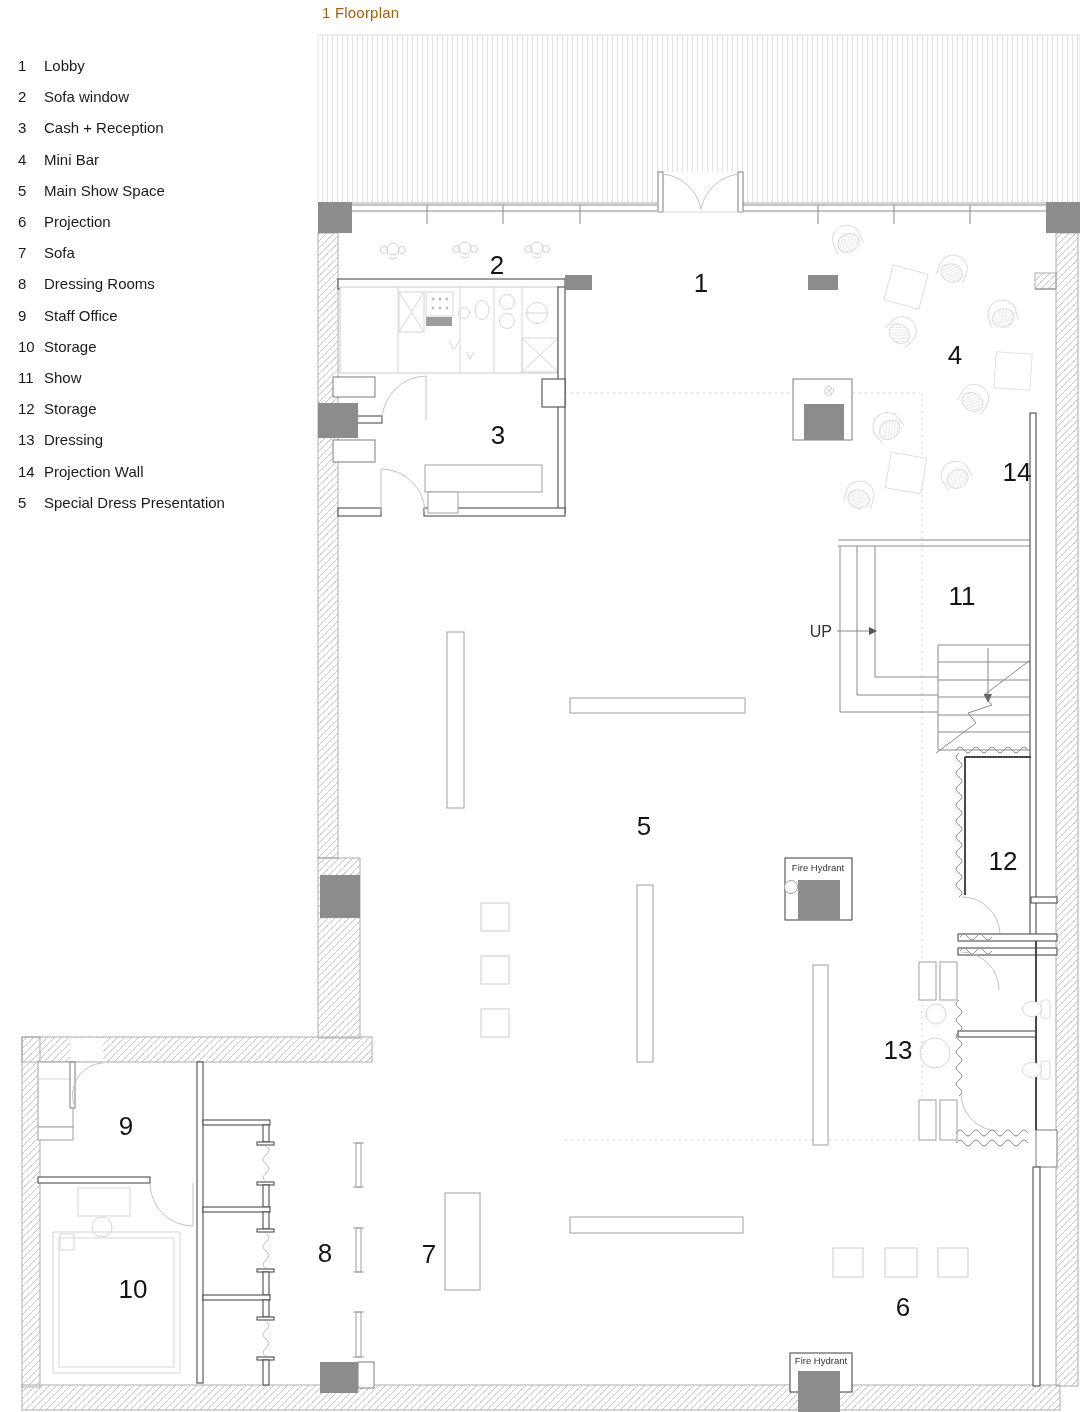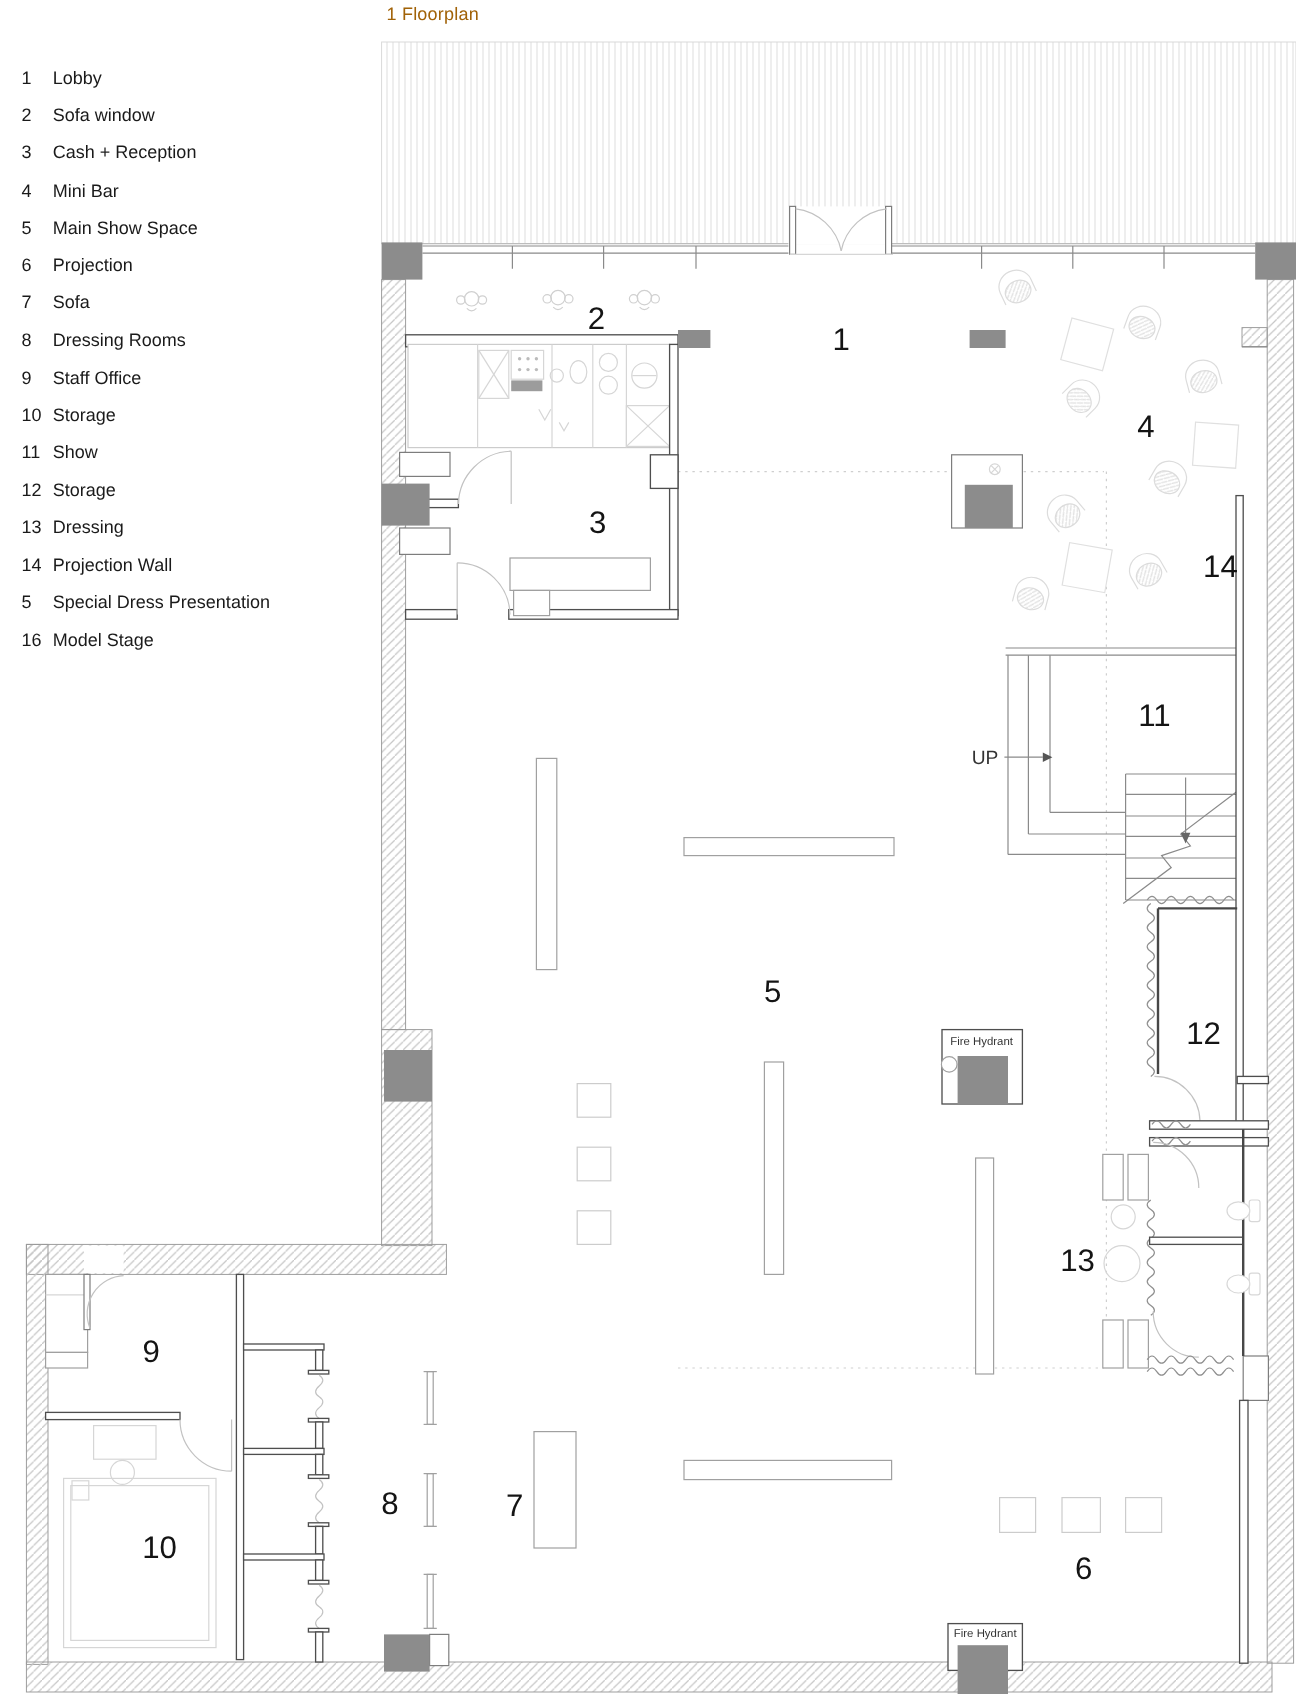--- a/index.html
+++ b/index.html
@@ -85,24 +85,20 @@
       <span>Dressing</span>
     </div>
   <div class="lrow">
       <span class="lnum">14</span>
       <span>Projection Wall</span>
     </div>
   <div class="lrow">
       <span class="lnum">5</span>
       <span>Special Dress Presentation</span>
     </div>
-  <div class="lrow">
-      <span class="lnum">16</span>
-      <span>Model Stage</span>
-    </div>
 </div>
 
 <svg width="1080" height="1412" viewBox="0 0 1080 1412">
   <defs>
     <pattern id="hatch" width="7" height="7" patternUnits="userSpaceOnUse">
       <path d="M0,7 L7,0" stroke="#c6c6c6" stroke-width="1"></path>
     </pattern>
     <pattern id="vhatch" width="5" height="10" patternUnits="userSpaceOnUse">
       <path d="M2.5,0 V10" stroke="#e3e3e3" stroke-width="1"></path>
     </pattern>

